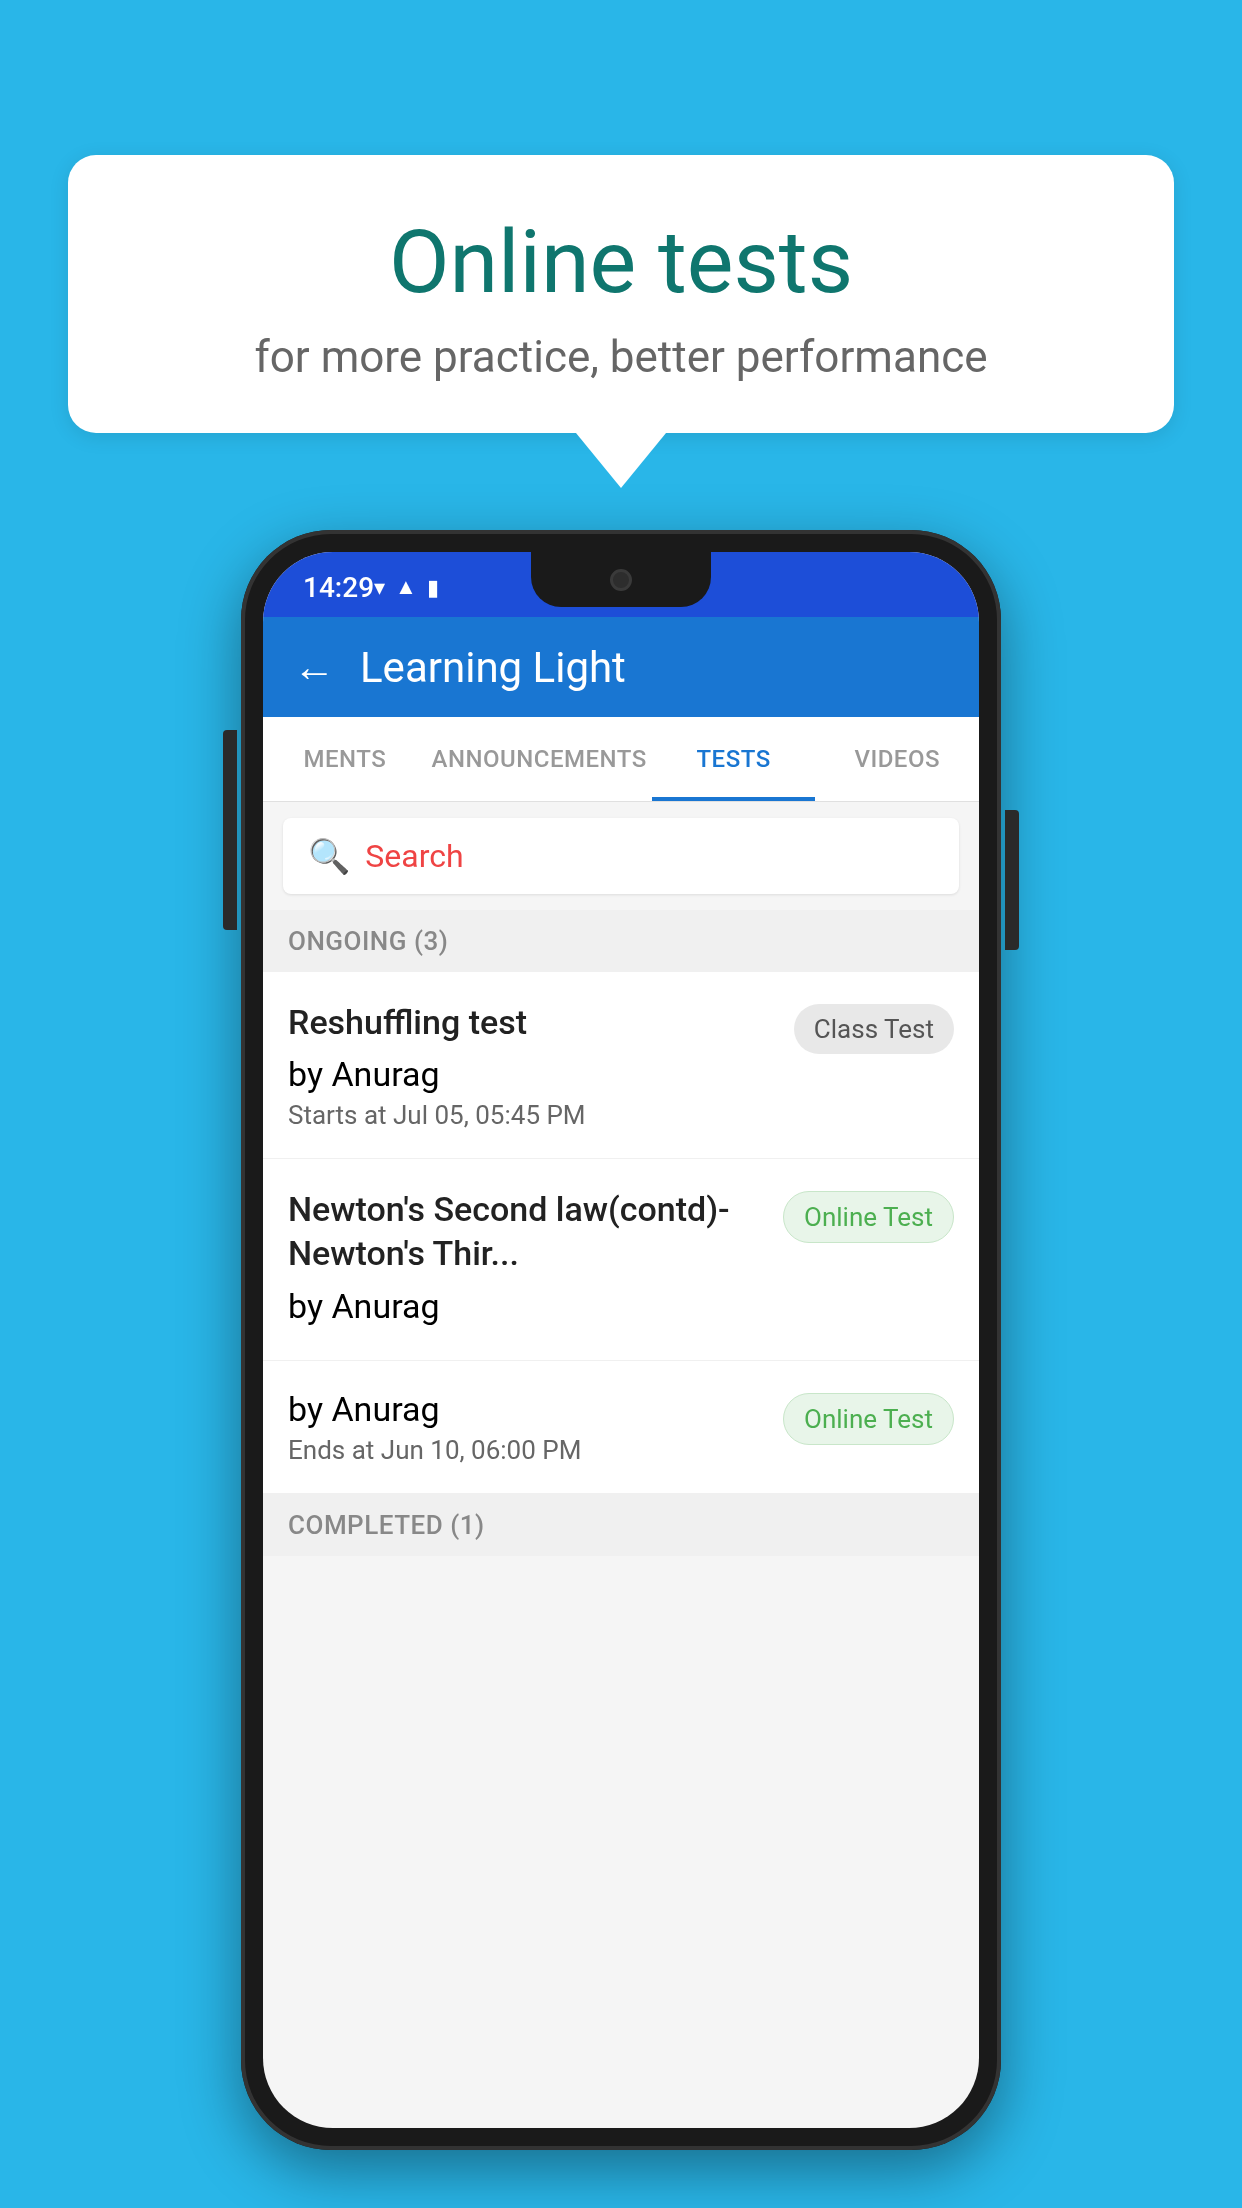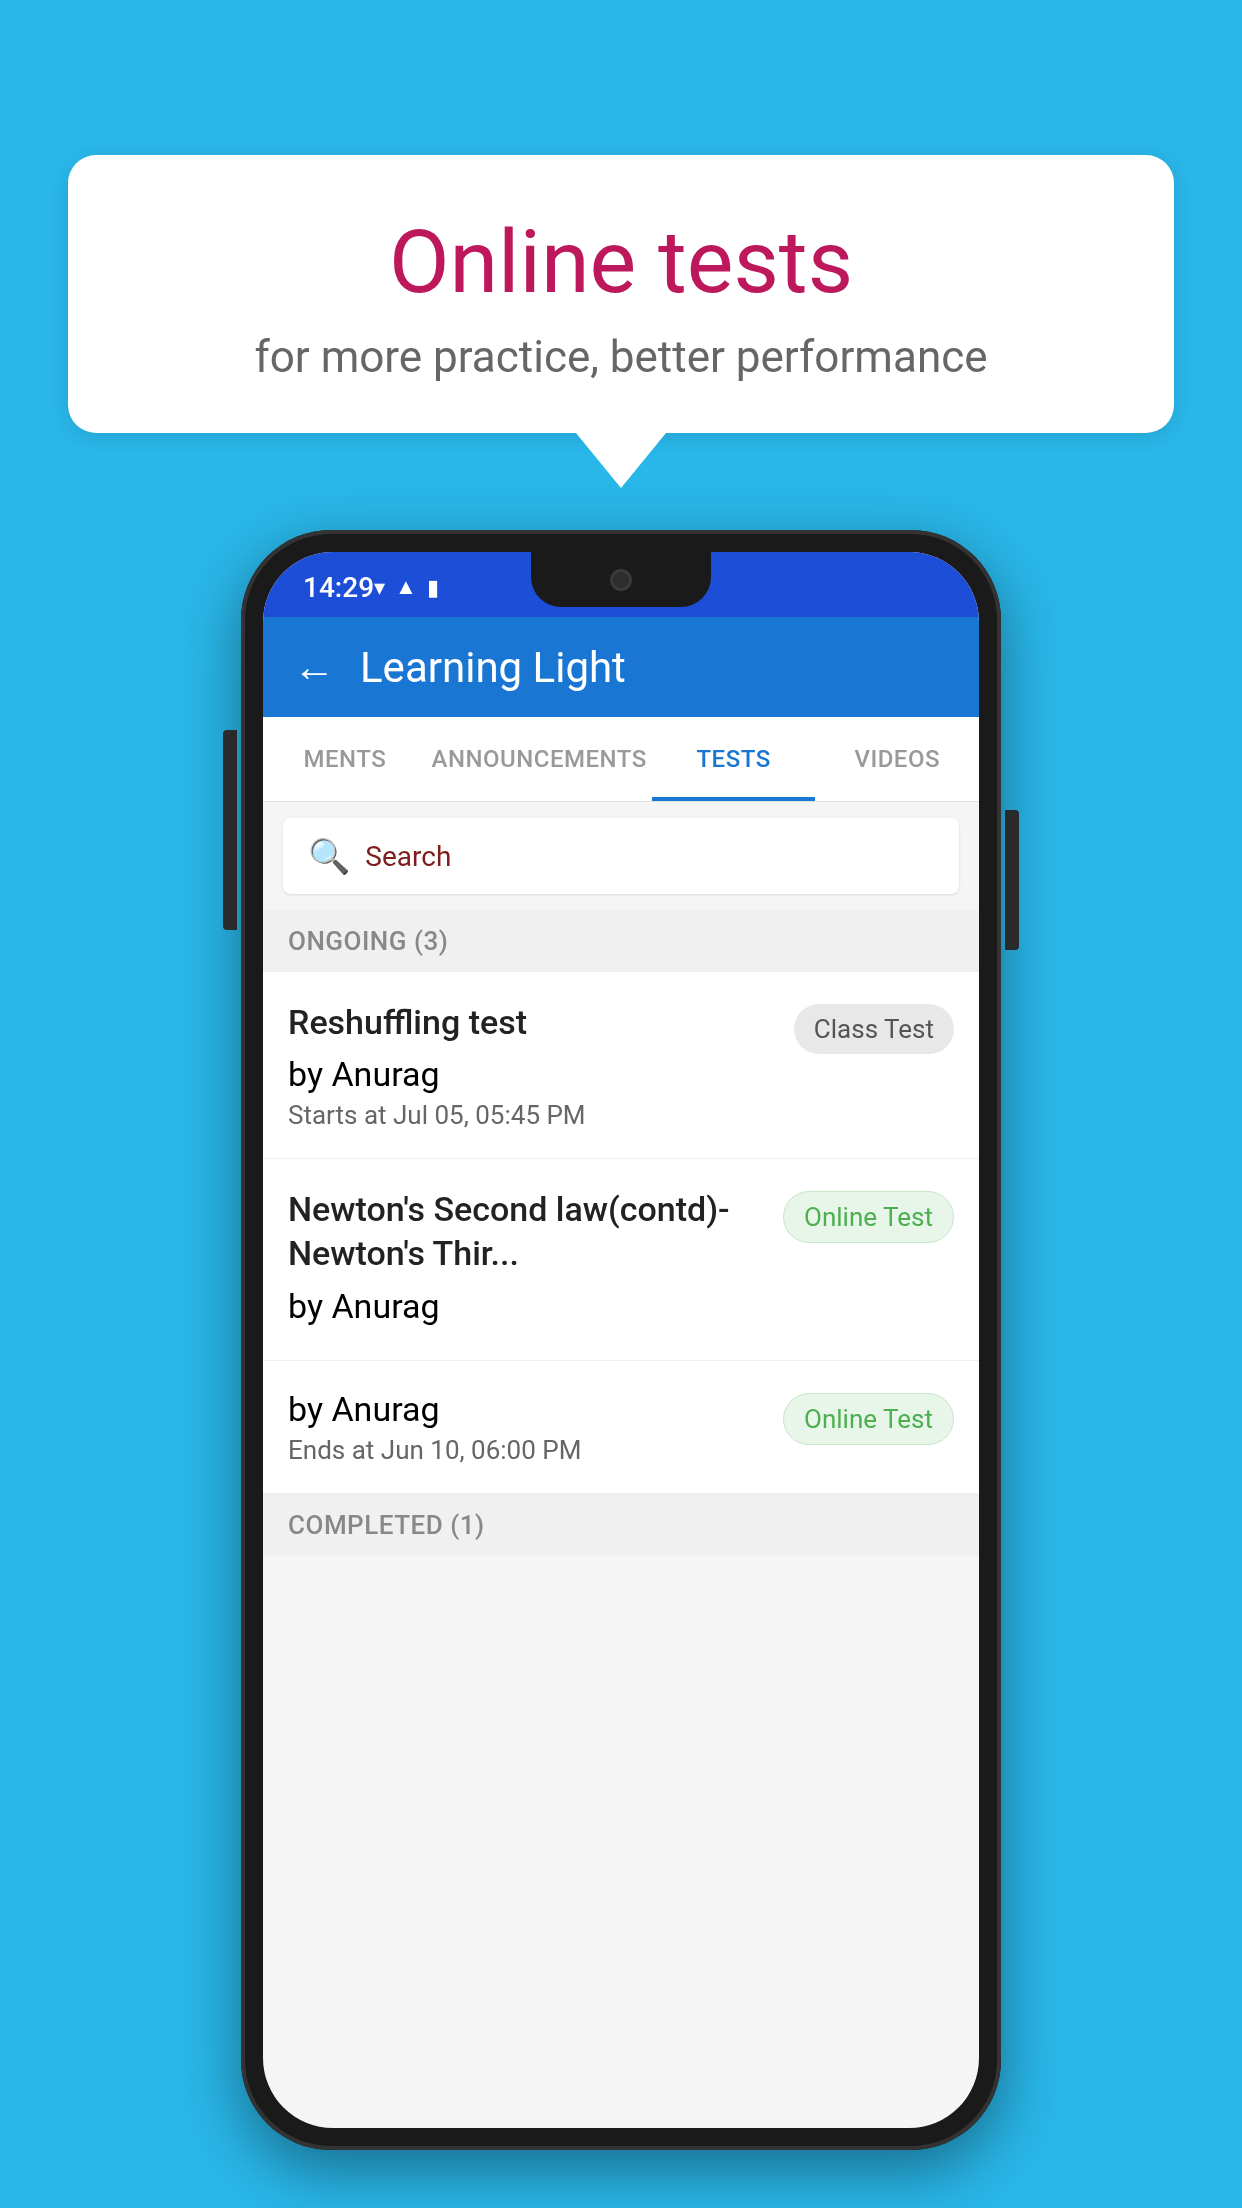--- a/index.html
+++ b/index.html
@@ -26,21 +26,21 @@
     .speech-bubble {
       background: white;
       border-radius: 28px;
       padding: 55px 60px 50px;
       text-align: center;
       box-shadow: 0 4px 20px rgba(0,0,0,0.1);
     }
 
     .speech-bubble-title {
       font-size: 88px;
-      color: #be185d;
+      color: #0f766e;
       font-weight: 400;
       margin-bottom: 18px;
     }
 
     .speech-bubble-subtitle {
       font-size: 44px;
       color: #666;
       font-weight: 400;
     }
 
@@ -232,22 +232,22 @@
       gap: 15px;
       box-shadow: 0 1px 3px rgba(0,0,0,0.1);
     }
 
     .search-icon {
       color: #aaa;
       font-size: 34px;
     }
 
     .search-text {
-      color: #7f1d1d;
-      font-size: 28px;
+      color: #ef4444;
+      font-size: 32px;
     }
 
     
     .section-header {
       background: #f0f0f0;
       padding: 16px 25px;
       font-size: 26px;
       color: #888;
       font-weight: 500;
       letter-spacing: 0.5px;

